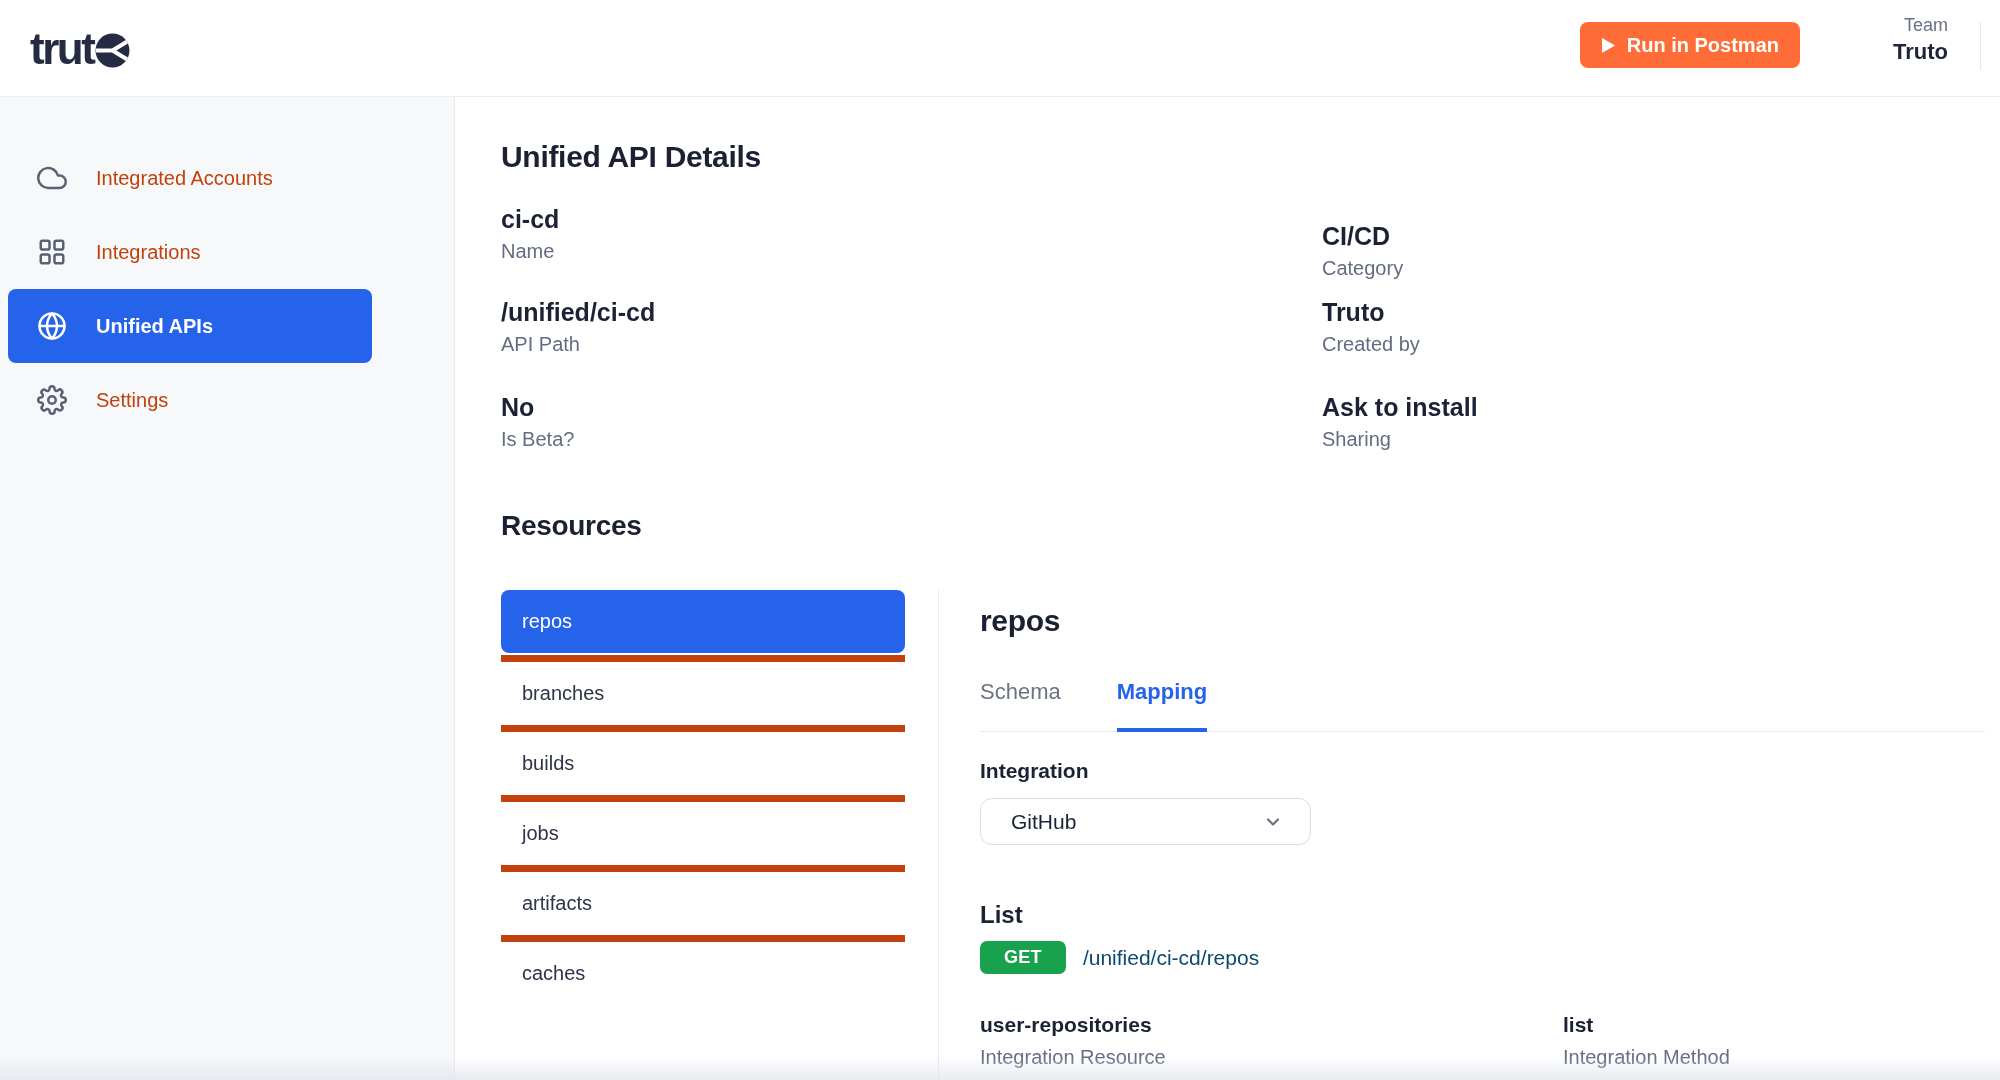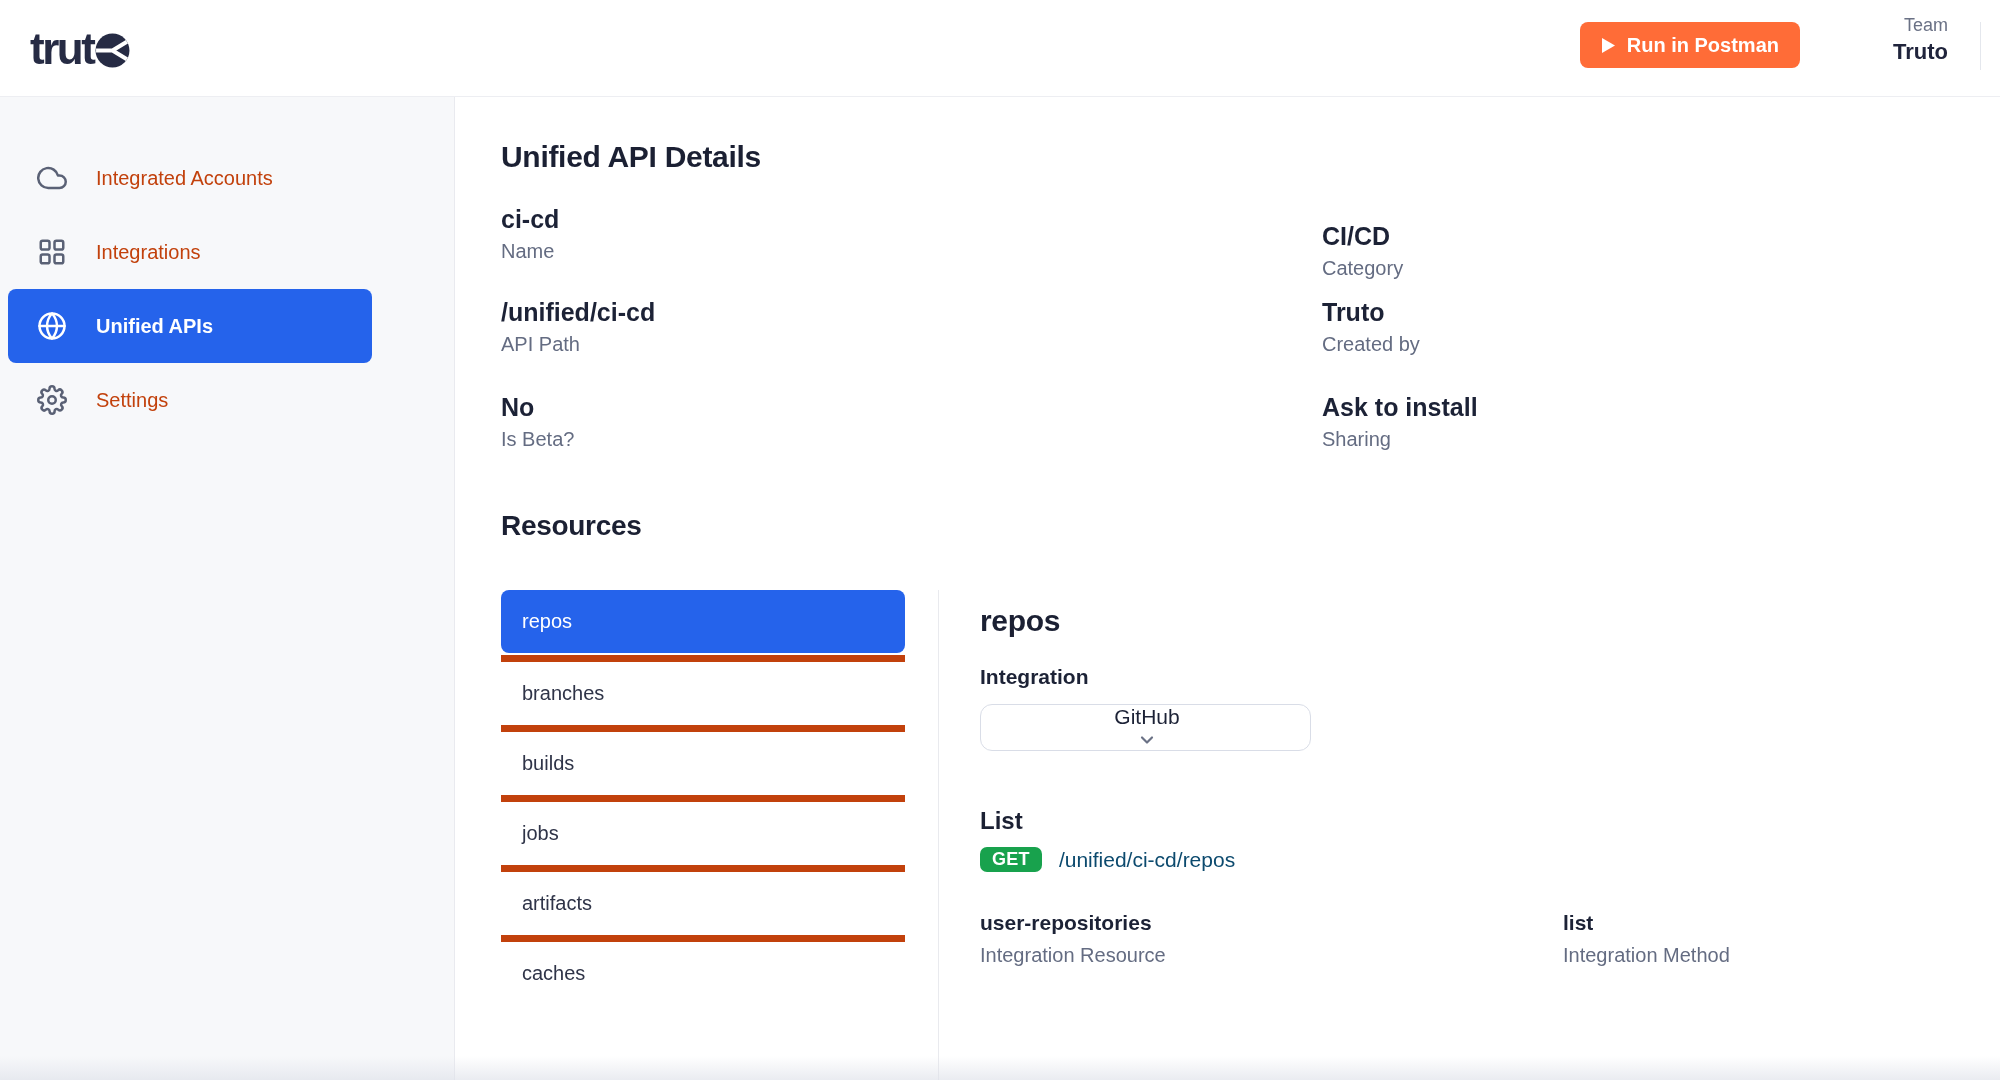--- a/index.html
+++ b/index.html
@@ -108,28 +108,28 @@
   .tab {
     font-size:22px; color:#6B7280; padding-bottom:22px; cursor:pointer;
     border-bottom:4px solid transparent; margin-bottom:-1px; line-height:28px;
   }
   .tab.active { color:#2563EB; font-weight:700; border-bottom-color:#2563EB; }
   .integration-label { margin-top:26px; font-size:21px; font-weight:700; color:#1C2236; line-height:26px; }
   .dropdown {
     margin-top:14px; width:331px; height:47px;
     border:1px solid #D9DDE7; border-radius:12px; background:#fff;
     display:flex; align-items:center; justify-content:space-between;
-    padding:0 27px 0 30px; cursor:pointer;flex-direction:column;
+    padding:0 27px 0 30px; cursor:pointer;
   }
   .dropdown-value { font-size:21px; color:#1C2236; }
   .chevron-down { width:20px; height:20px; color:#6A7185; }
   .endpoint-title { margin-top:56px; font-size:24px; font-weight:700; color:#1B2033; }
   .endpoint-row { margin-top:12px; display:flex; align-items:center; gap:17px; }
   .method-badge {
-    height:25px; padding:0 12px; border-radius:7px; background:#18A24D;
+    height:33px; padding:0 24px; border-radius:7px; background:#18A24D;
     display:flex; align-items:center; color:#fff;
     font-size:18px; font-weight:700; letter-spacing:0.3px;
   }
   .endpoint-path { font-size:21px; color:#0c4a6e; }
   .mapping-fields { margin-top:38px; display:flex; }
   .mf-col1 { width:583px; }
   .mf .value { font-size:21px; font-weight:700; color:#1C2236; line-height:26px; }
   .mf .label { font-size:20px; color:#646C82; line-height:26px; margin-top:6px; }
 
   .bottom-fade {
@@ -247,20 +247,24 @@
       <div class="res-item">
         <span>caches</span>
       </div>
     </div>
 
     <div class="res-divider"></div>
 
     <section class="res-detail">
       <h2 class="res-detail-title">repos</h2>
 
+      <div class="tabs">
+        <div class="tab">Schema</div>
+        <div class="tab active">Mapping</div>
+      </div>
 
       <div class="integration-label">Integration</div>
 
       <div class="dropdown">
         <span class="dropdown-value">GitHub</span>
         <svg class="chevron-down" viewBox="0 0 24 24" fill="none" stroke="currentColor" stroke-width="2.6" stroke-linecap="round" stroke-linejoin="round">
           <polyline points="6 9 12 15 18 9"></polyline>
         </svg>
       </div>
 

